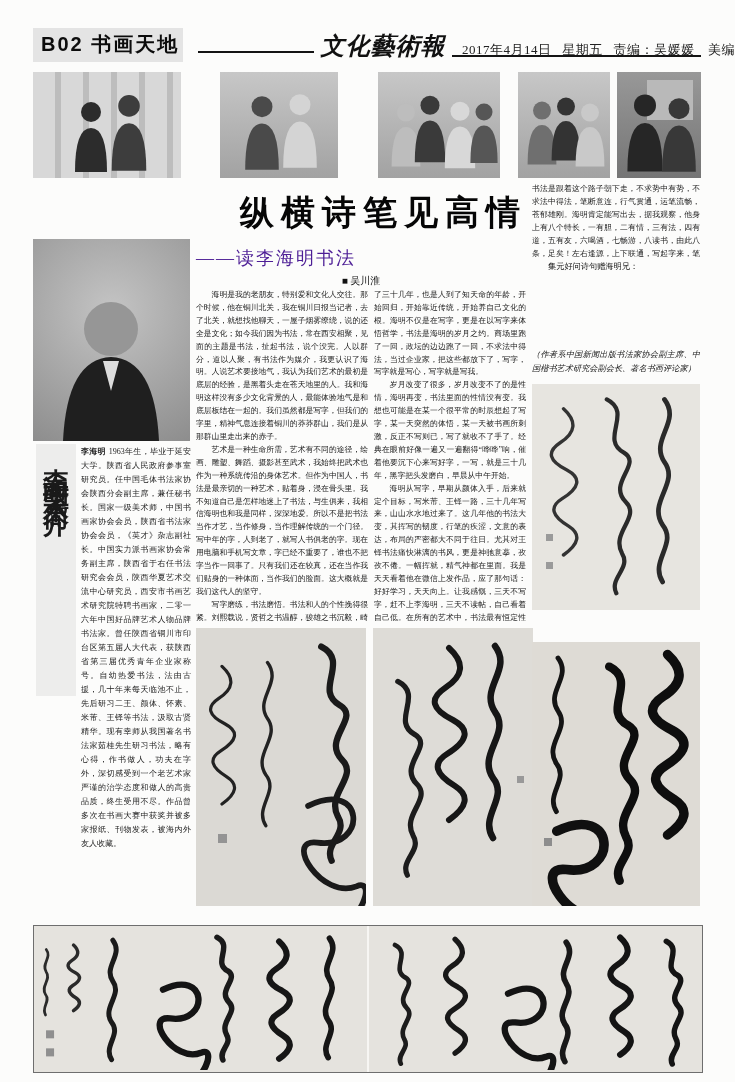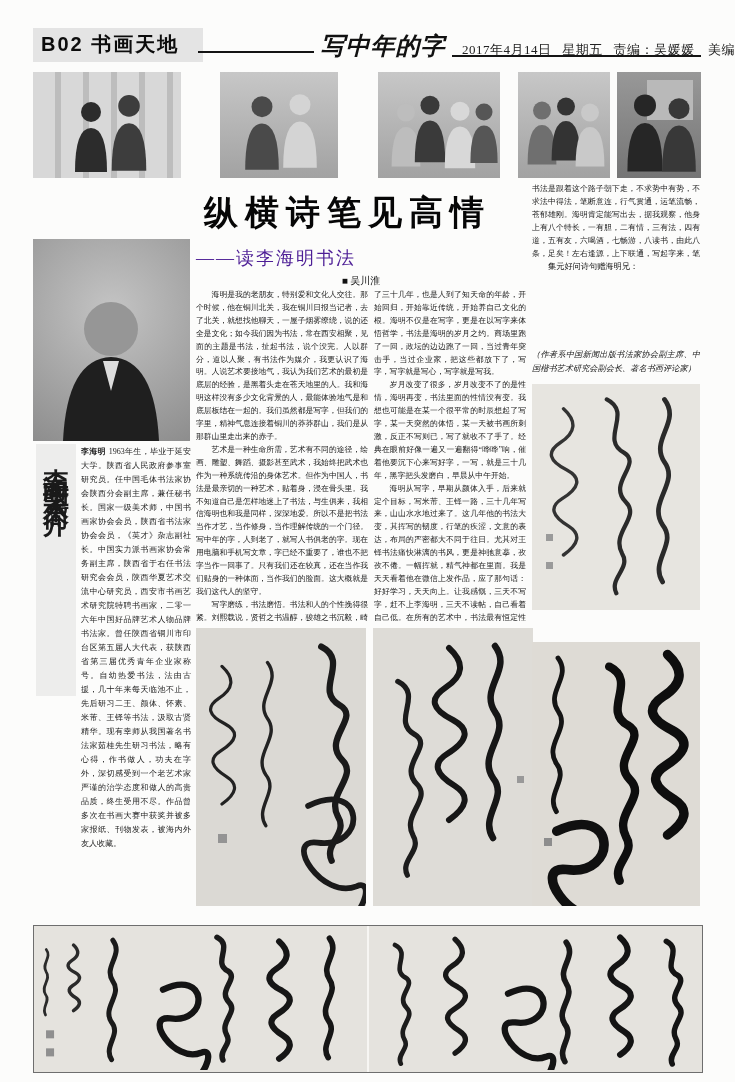--- a/index.html
+++ b/index.html
@@ -1,19 +1,19 @@
 <!DOCTYPE html>
 <html><head>
 <meta charset="utf-8">
 <style>
   html,body{margin:0;padding:0;background:#777;}
   .page{position:relative;width:735px;height:1082px;margin:0 auto;background:#fcfcfb;
         font-family:"Liberation Serif","DejaVu Serif",serif;color:#111;overflow:hidden;}
   
-  .badge{position:absolute;left:33px;top:28px;background:#e4e4e4;padding:3px 24px 4px 8px;
+  .badge{position:absolute;left:33px;top:28px;background:#e4e4e4;padding:3px 4px 4px 8px;
          font-family:"Liberation Sans","DejaVu Sans",sans-serif;font-weight:bold;font-size:20px;
          letter-spacing:2px;color:#0c0c0c;}
   .hrule{position:absolute;background:#141414;height:2px;}
   .hrule.left{left:198px;top:51px;width:116px;}
   .hrule.right{left:452px;top:55px;width:249px;height:1.5px;}
   .masthead{position:absolute;left:316px;top:30px;width:134px;text-align:center;
             font-weight:bold;font-size:24px;font-style:italic;letter-spacing:1px;}
   .dateline{position:absolute;left:455px;top:41px;width:246px;text-align:right;
             font-size:13px;letter-spacing:.5px;color:#222;white-space:nowrap;}
   .dateline span{margin-left:7px;}
@@ -26,21 +26,21 @@
   .portrait{position:absolute;left:33px;top:239px;width:157px;height:202px;
             background:radial-gradient(circle at 50% 35%,#c4c4c4,#8d8d8d);overflow:hidden;}
   .vtitle{position:absolute;left:36px;top:444px;width:40px;height:252px;background:#ededec;
           display:flex;justify-content:center;align-items:flex-start;}
   .vtitle .vt{writing-mode:vertical-rl;text-orientation:upright;font-family:"Liberation Serif",serif;
           font-weight:bold;font-size:26px;letter-spacing:7px;padding-top:4px;color:#1a1a1a;}
   .bio{position:absolute;left:81px;top:445px;width:110px;height:440px;overflow:hidden;
        font-size:8px;line-height:14px;text-align:justify;color:#1c1c1c;}
   .bio b{font-weight:bold;margin-right:3px;}
   
-  .a-title{position:absolute;left:204px;top:190px;width:330px;text-align:left;
+  .a-title{position:absolute;left:197px;top:190px;width:330px;text-align:right;
            font-family:"Liberation Sans","DejaVu Sans",sans-serif;font-weight:bold;font-size:34px;
            letter-spacing:7px;color:#060606;white-space:nowrap;}
   .a-sub{position:absolute;left:196px;top:246px;width:330px;text-align:left;font-size:18px;
          letter-spacing:2px;color:#4c1d95;}
   .a-byline{position:absolute;left:196px;top:274px;width:330px;text-align:center;font-size:10px;color:#111;}
   .cols{position:absolute;left:196px;top:289px;width:330px;height:334px;}
   .cols .col{position:absolute;top:0;height:334px;overflow:hidden;font-size:7.8px;line-height:12.9px;
              text-align:justify;color:#191919;}
   .col.c1{left:0;width:172px;}
   .col.c2{left:178px;width:152px;}
@@ -80,21 +80,21 @@
         <circle cx="0" cy="-26" r="10"></circle>
         <path d="M-16 34 Q-16 -10 0 -10 Q16 -10 16 34 Z"></path>
       </g>
   </defs>
 </svg>
 
 <div class="page">
 
   <div class="badge"><span>B02</span>&nbsp;<span>书画天地</span></div>
   <div class="hrule left"></div>
-  <div class="masthead">写中年的字</div>
+  <div class="masthead">文化藝術報</div>
   <div class="hrule right"></div>
   <div class="dateline">
     <span>2017年4月14日</span>
     <span>星期五</span>
     <span>责编：吴媛媛　美编：成红娟</span>
   </div>
 
   <div class="photo scrolls" style="left:33px;width:148px;" aria-label="李海明与友人在书法展厅悬挂的条幅前合影">
     <svg viewBox="0 0 148 106">
       <use href="#psn" transform="translate(58,66)" fill="#2c2c2c"></use>
@@ -148,21 +148,21 @@
   <div class="a-sub">——读李海明书法</div>
   <div class="a-byline">■ 吴川淮</div>
 
   <div class="cols">
     <div class="col c1">
       <p>海明是我的老朋友，特别爱和文化人交往。那个时候，他在铜川北关，我在铜川日报当记者，去了北关，就想找他聊天，一屋子烟雾缭绕，说的还全是文化；如今我们因为书法，常在西安相聚，见面的主题是书法，扯起书法，说个没完。人以群分，道以人聚，有书法作为媒介，我更认识了海明。人说艺术要接地气，我认为我们艺术的最初是底层的经验，是黑着头走在苍天地里的人。我和海明这样没有多少文化背景的人，最能体验地气是和底层板结在一起的。我们虽然都是写字，但我们的字里，精神气息连接着铜川的莽莽群山，我们是从那群山里走出来的赤子。</p>
       <p>艺术是一种生命所需，艺术有不同的途径，绘画、雕塑、舞蹈、摄影甚至武术，我始终把武术也作为一种系统传沿的身体艺术。但作为中国人，书法是最亲切的一种艺术，贴着身，浸在骨头里。我不知道自己是怎样地迷上了书法，与生俱来，我相信海明也和我是同样，深深地爱。所以不是把书法当作才艺，当作修身，当作理解传统的一个门径。写中年的字，人到老了，就写人书俱老的字。现在用电脑和手机写文章，字已经不重要了，谁也不把字当作一回事了。只有我们还在较真，还在当作我们贴身的一种体面，当作我们的脸面。这大概就是我们这代人的坚守。</p>
       <p>写字磨练，书法磨悟。书法和人的个性挽得很紧。刘熙载说，贤哲之书温醇，骏雄之书沉毅，畸士之书历落，才子之书秀颖。海明的书法，潇洒。海明看似随意，骨子里却有一股劲，有一股精神的内蕴，转而为一种潇洒、豪迈的书法来。海明在纸墨之间淘漉</p>
     </div>
     <div class="col c2">
-      <p class="noind">了三十几年，也是人到了知天命的年龄，开始回归，开始靠近传统，开始养自己文化的根。海明不仅是在写字，更是在以写字来体悟哲学，书法是海明的岁月之约。商场里跑了一回，政坛的边边跑了一回，当过青年突击手，当过企业家，把这些都放下了，写字，写字就是写心，写字就是写我。</p>
+      <p class="noind">了三十几年，也是人到了知天命的年龄，开始回归，开始靠近传统，开始养自己文化的根。海明不仅是在写字，更是在以写字来体悟哲学，书法是海明的岁月之约。商场里跑了一回，政坛的边边跑了一回，不求法中得法，当过企业家，把这些都放下了，写字，写字就是写心，写字就是写我。</p>
       <p>岁月改变了很多，岁月改变不了的是性情，海明再变，书法里面的性情没有变。我想也可能是在某一个很平常的时辰想起了写字，某一天突然的体悟，某一天被书画所刺激，反正不写则已，写了就收不了手了。经典在眼前好像一遍又一遍翻得“哗哗”响，催着他要沉下心来写好字，一写，就是三十几年，黑字把头发磨白，早晨从中午开始。</p>
       <p>海明从写字，早期从颜体入手，后来就定个目标，写米芾、王铎一路，三十几年写来，山山水水地过来了。这几年他的书法大变，其挥写的韧度，行笔的疾涩，文意的表达，布局的严密都大不同于往日。尤其对王铎书法痛快淋漓的书风，更是神驰意摹，孜孜不倦。一幅挥就，精气神都在里面。我是天天看着他在微信上发作品，应了那句话：好好学习，天天向上。让我感慨，三天不写字，赶不上李海明，三天不读帖，自己看着自己低。在所有的艺术中，书法最有恒定性也最没有恒定性，恒定性强的，理智严密古板，没有恒定性的或恒定性差的，神采飘逸洒脱。一个成熟的书法家，是在恒定与不恒定之间找着平衡点。海明就是在不断地找着自己的平衡点，找着自己的书写风格，找着抒发情感与法度的最好的表现形式。王铎的行草书不以势重，信笔挥洒，极具自然之志。海明的</p>
     </div>
   </div>
 
   <div class="rc-text">
     <p class="noind">书法是跟着这个路子朝下走，不求势中有势，不求法中得法，笔断意连，行气贯通，运笔流畅，苍郁雄刚。海明肯定能写出去，据我观察，他身上有八个特长，一有胆，二有情，三有法，四有道，五有友，六喝酒，七畅游，八读书，由此八条，足矣！左右逢源，上下联通，写起字来，笔下生风。</p>
   </div>
   <div class="poem-intro">集元好问诗句赠海明兄：</div>
   <div class="attribution">（作者系中国新闻出版书法家协会副主席、中国楷书艺术研究会副会长、著名书画评论家）</div>

